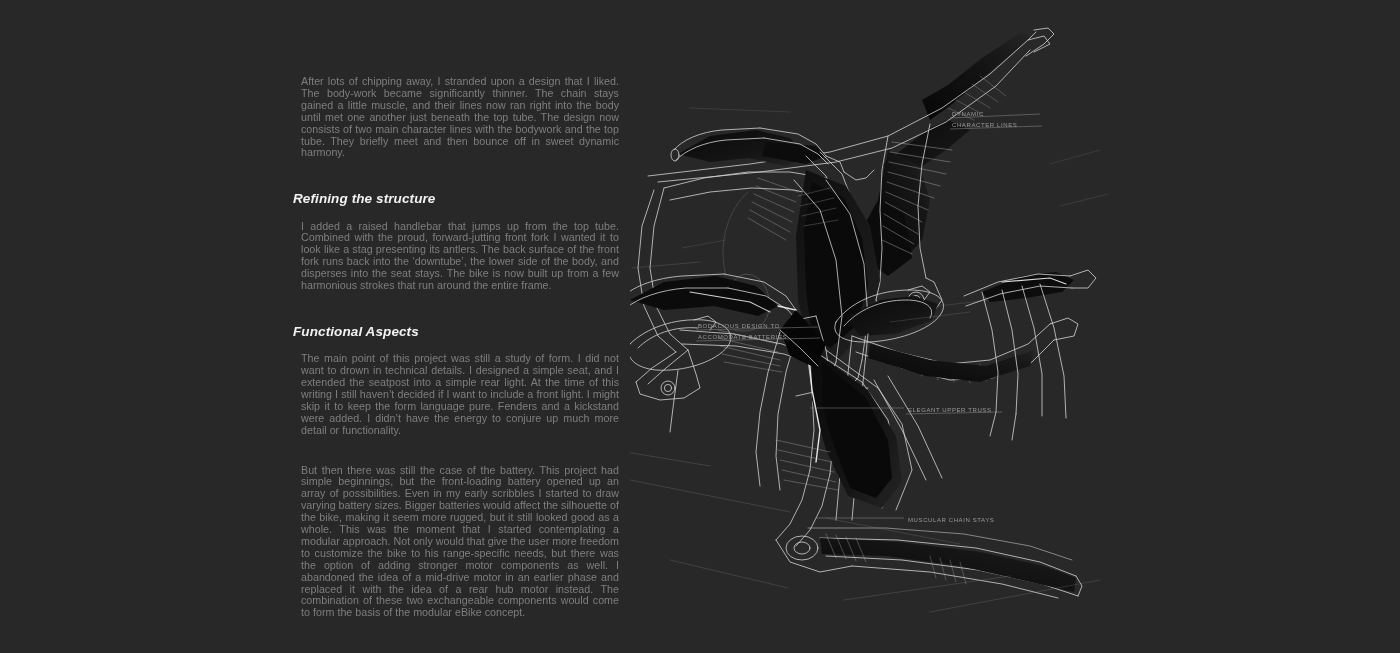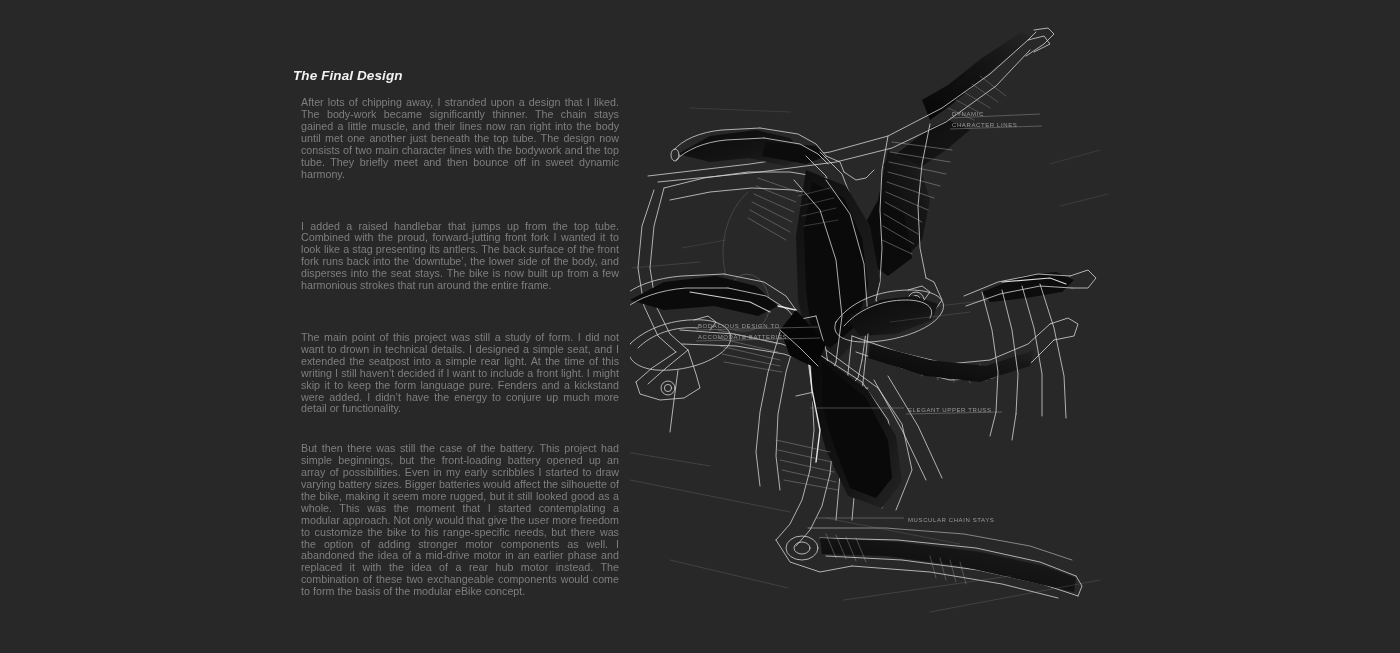--- a/index.html
+++ b/index.html
@@ -67,33 +67,34 @@
   }
 </style>
 </head>
 <body>
 
 <div id="page">
 
   <div id="text-column">
 
     <div class="section">
-      <h2 class="section-heading">The Final Design</h2>
       <p class="body-par">After lots of chipping away, I stranded upon a design that I liked. The body-work became significantly thinner. The chain stays gained a little muscle, and their lines now ran right into the body until met one another just beneath the top tube. The design now consists of two main character lines with the bodywork and the top tube. They briefly meet and then bounce off in sweet dynamic harmony.</p>
     </div>
 
     <div class="gap-after-par"></div>
 
     <div class="section">
+      <h2 class="section-heading">Refining the structure</h2>
       <p class="body-par">I added a raised handlebar that jumps up from the top tube. Combined with the proud, forward-jutting front fork I wanted it to look like a stag presenting its antlers. The back surface of the front fork runs back into the ‘downtube’, the lower side of the body, and disperses into the seat stays. The bike is now built up from a few harmonious strokes that run around the entire frame.</p>
     </div>
 
     <div class="gap-after-par"></div>
 
     <div class="section">
+      <h2 class="section-heading">Functional Aspects</h2>
       <p class="body-par">The main point of this project was still a study of form. I did not want to drown in technical details. I designed a simple seat, and I extended the seatpost into a simple rear light. At the time of this writing I still haven’t decided if I want to include a front light. I might skip it to keep the form language pure. Fenders and a kickstand were added. I didn’t have the energy to conjure up much more detail or functionality.</p>
       <div class="gap-par"></div>
       <p class="body-par">But then there was still the case of the battery. This project had simple beginnings, but the front-loading battery opened up an array of possibilities. Even in my early scribbles I started to draw varying battery sizes. Bigger batteries would affect the silhouette of the bike, making it seem more rugged, but it still looked good as a whole. This was the moment that I started contemplating a modular approach. Not only would that give the user more freedom to customize the bike to his range-specific needs, but there was the option of adding stronger motor components as well. I abandoned the idea of a mid-drive motor in an earlier phase and replaced it with the idea of a rear hub motor instead. The combination of these two exchangeable components would come to form the basis of the modular eBike concept.</p>
     </div>
 
   </div>
 
   <div id="sketch-canvas">
     <svg id="sketch-svg" width="770" height="653" viewBox="0 0 770 653" xmlns="http://www.w3.org/2000/svg">
       <defs>

